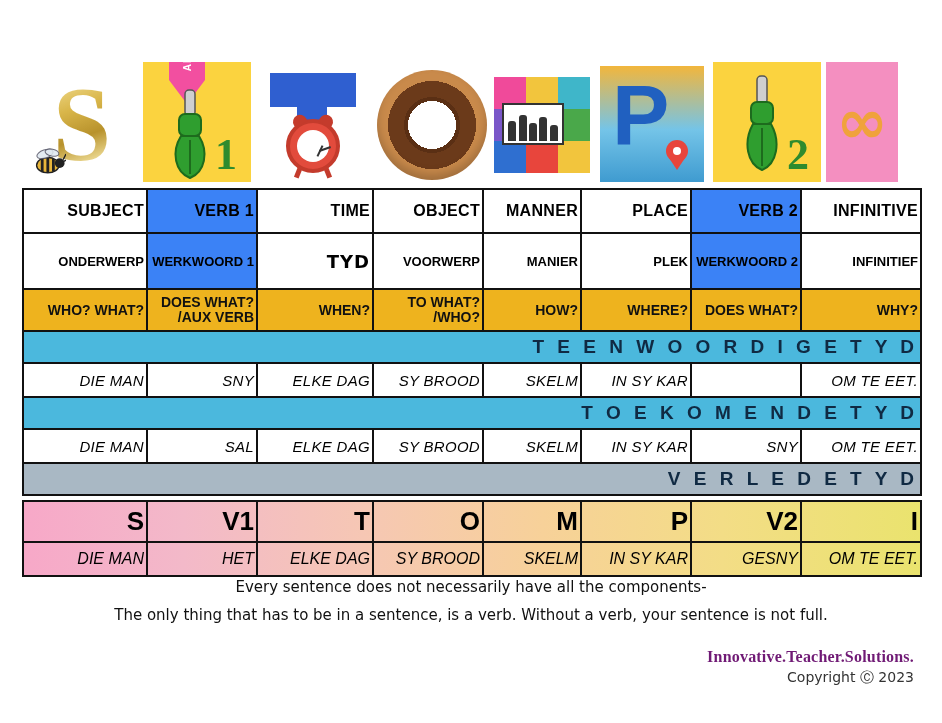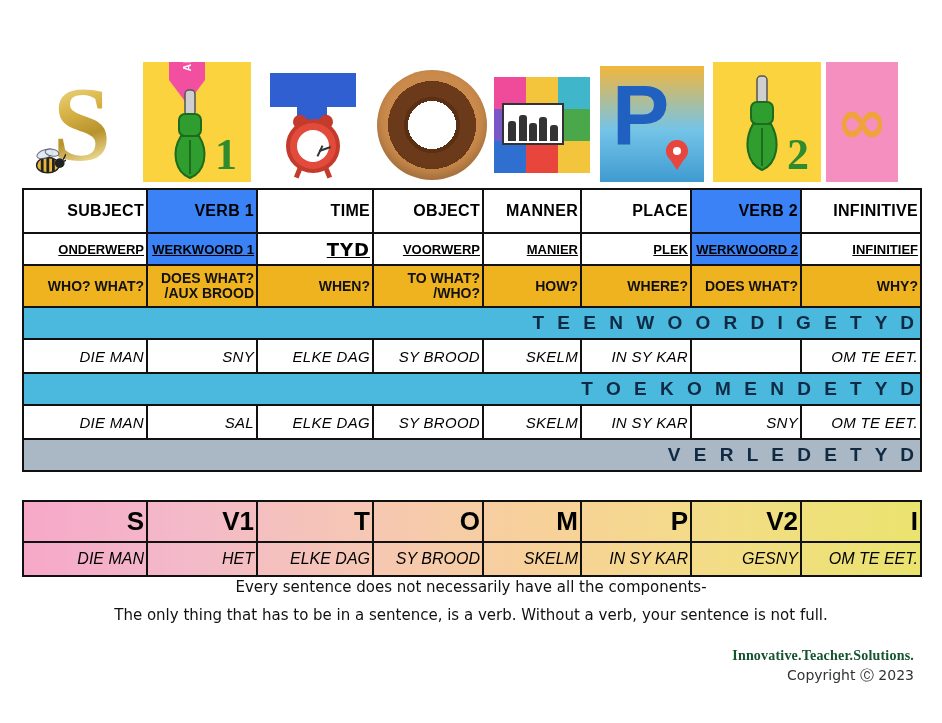--- a/index.html
+++ b/index.html
@@ -179,21 +179,21 @@
     table-layout: fixed;
   }
   table.main td {
     border: 2px solid #111;
     text-align: right;
     vertical-align: middle;
     padding: 4px 2px;
     font-family: "Liberation Sans", sans-serif;
   }
   .r-eng td { height: 44px; font-weight: bold; font-size: 16px; letter-spacing: .3px; }
-  .r-afr td { height: 32px; font-weight: bold; font-size: 13px; text-decoration: underline; }
+  .r-afr td { height: 56px; font-weight: bold; font-size: 13px; }
   .r-afr td.tyd { font-size: 18px; font-family: "DejaVu Sans", sans-serif; letter-spacing: 1px; border-radius: 7px; }
   .r-q td { height: 42px; background: #eeb31e; font-weight: bold; font-size: 14px; color: #111; line-height: 1.05; }
   .green { background: #3b82f6; }
   .bandrow td {
     background: #4bb8dd;
     font-weight: bold;
     font-size: 19px;
     letter-spacing: 4px;
     color: #102a43;
     height: 30px;
@@ -238,21 +238,21 @@
     font-size: 15px;
     color: #111;
   }
   .note1 { top: 578px; }
   .note2 { top: 606px; }
   .brand {
     position: absolute;
     right: 28px; top: 648px;
     text-align: right;
   }
-  .brand .b1 { font-family: "Liberation Serif", serif; font-size: 14px; font-weight: bold; color: #14532d; letter-spacing: .2px; }
+  .brand .b1 { font-family: "Liberation Serif", serif; font-size: 16px; font-weight: bold; color: #701a75; letter-spacing: .2px; }
   .brand .b2 { font-family: "DejaVu Sans", sans-serif; font-size: 14px; color: #333; margin-top: 3px; }
 </style>
 </head>
 <body>
 
 <div id="page">
 
   <div class="letters">
 
     <div class="lettercell cell-s">
@@ -388,21 +388,21 @@
         <td class="green">WERKWOORD 1</td>
         <td class="tyd">TYD</td>
         <td>VOORWERP</td>
         <td>MANIER</td>
         <td>PLEK</td>
         <td class="green">WERKWOORD 2</td>
         <td>INFINITIEF</td>
       </tr>
       <tr class="r-q">
         <td>WHO? WHAT?</td>
-        <td>DOES WHAT? /AUX BROOD</td>
+        <td>DOES WHAT? /AUX VERB</td>
         <td>WHEN?</td>
         <td>TO WHAT? /WHO?</td>
         <td>HOW?</td>
         <td>WHERE?</td>
         <td>DOES WHAT?</td>
         <td>WHY?</td>
       </tr>
 
       <tr class="bandrow">
         <td colspan="8">T E E N W O O R D I G E   T Y D</td>

